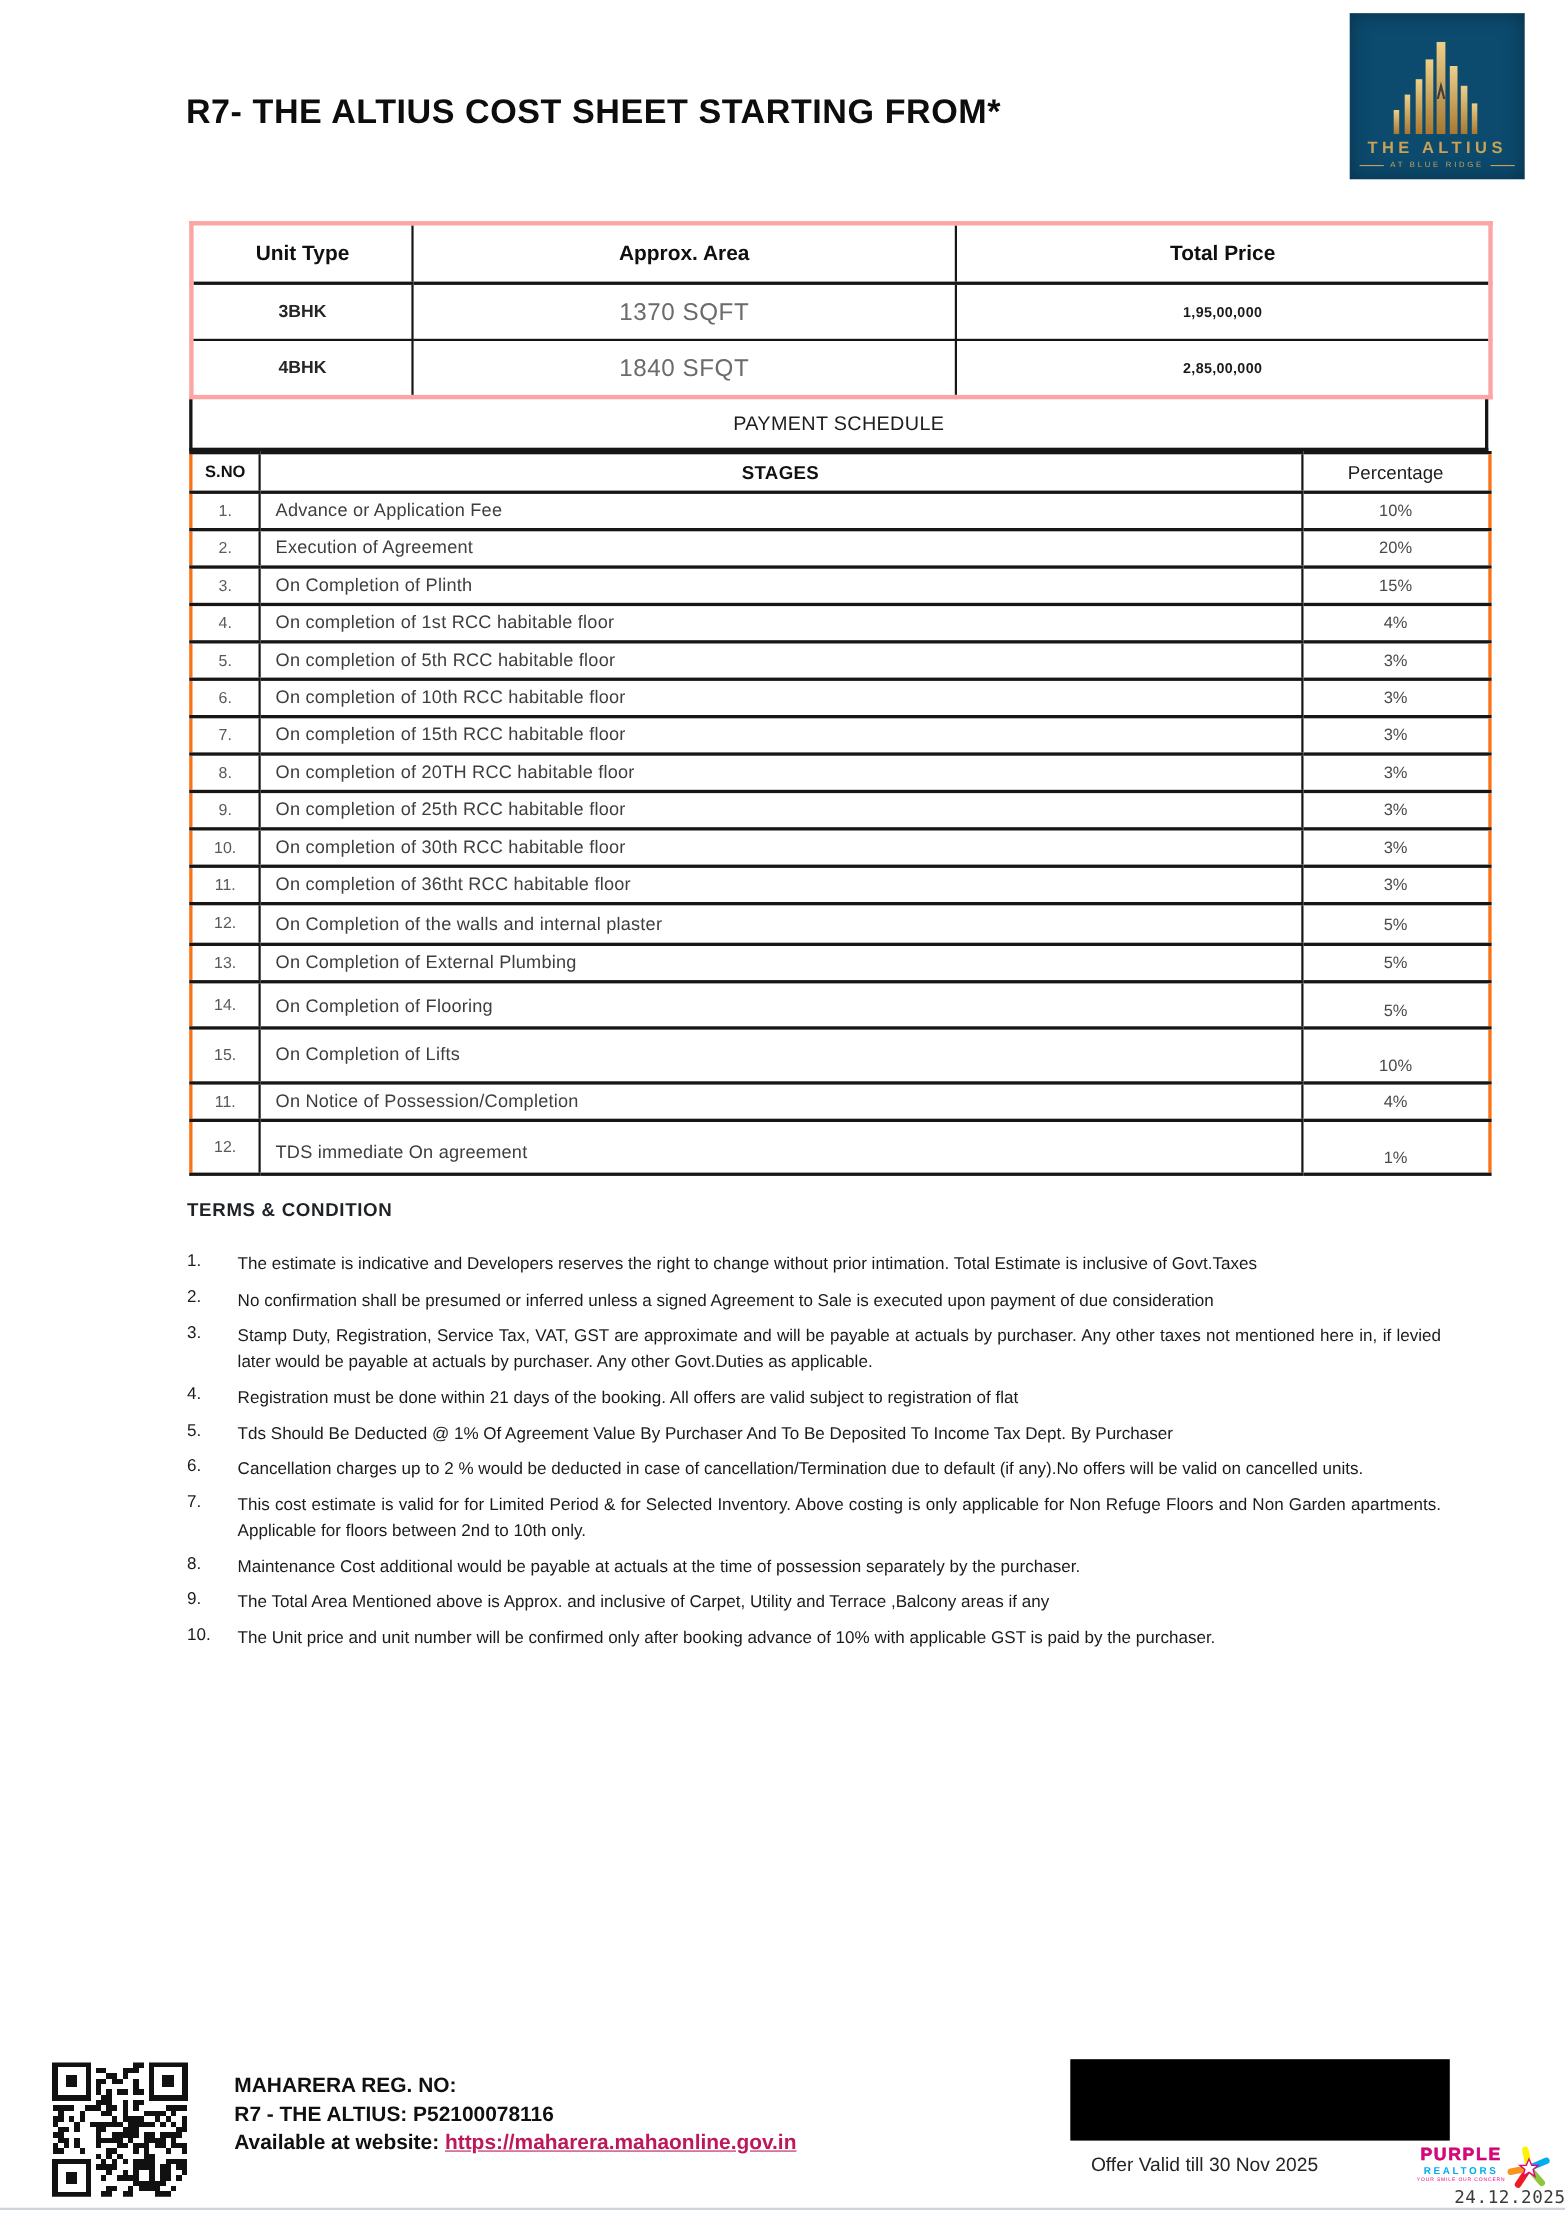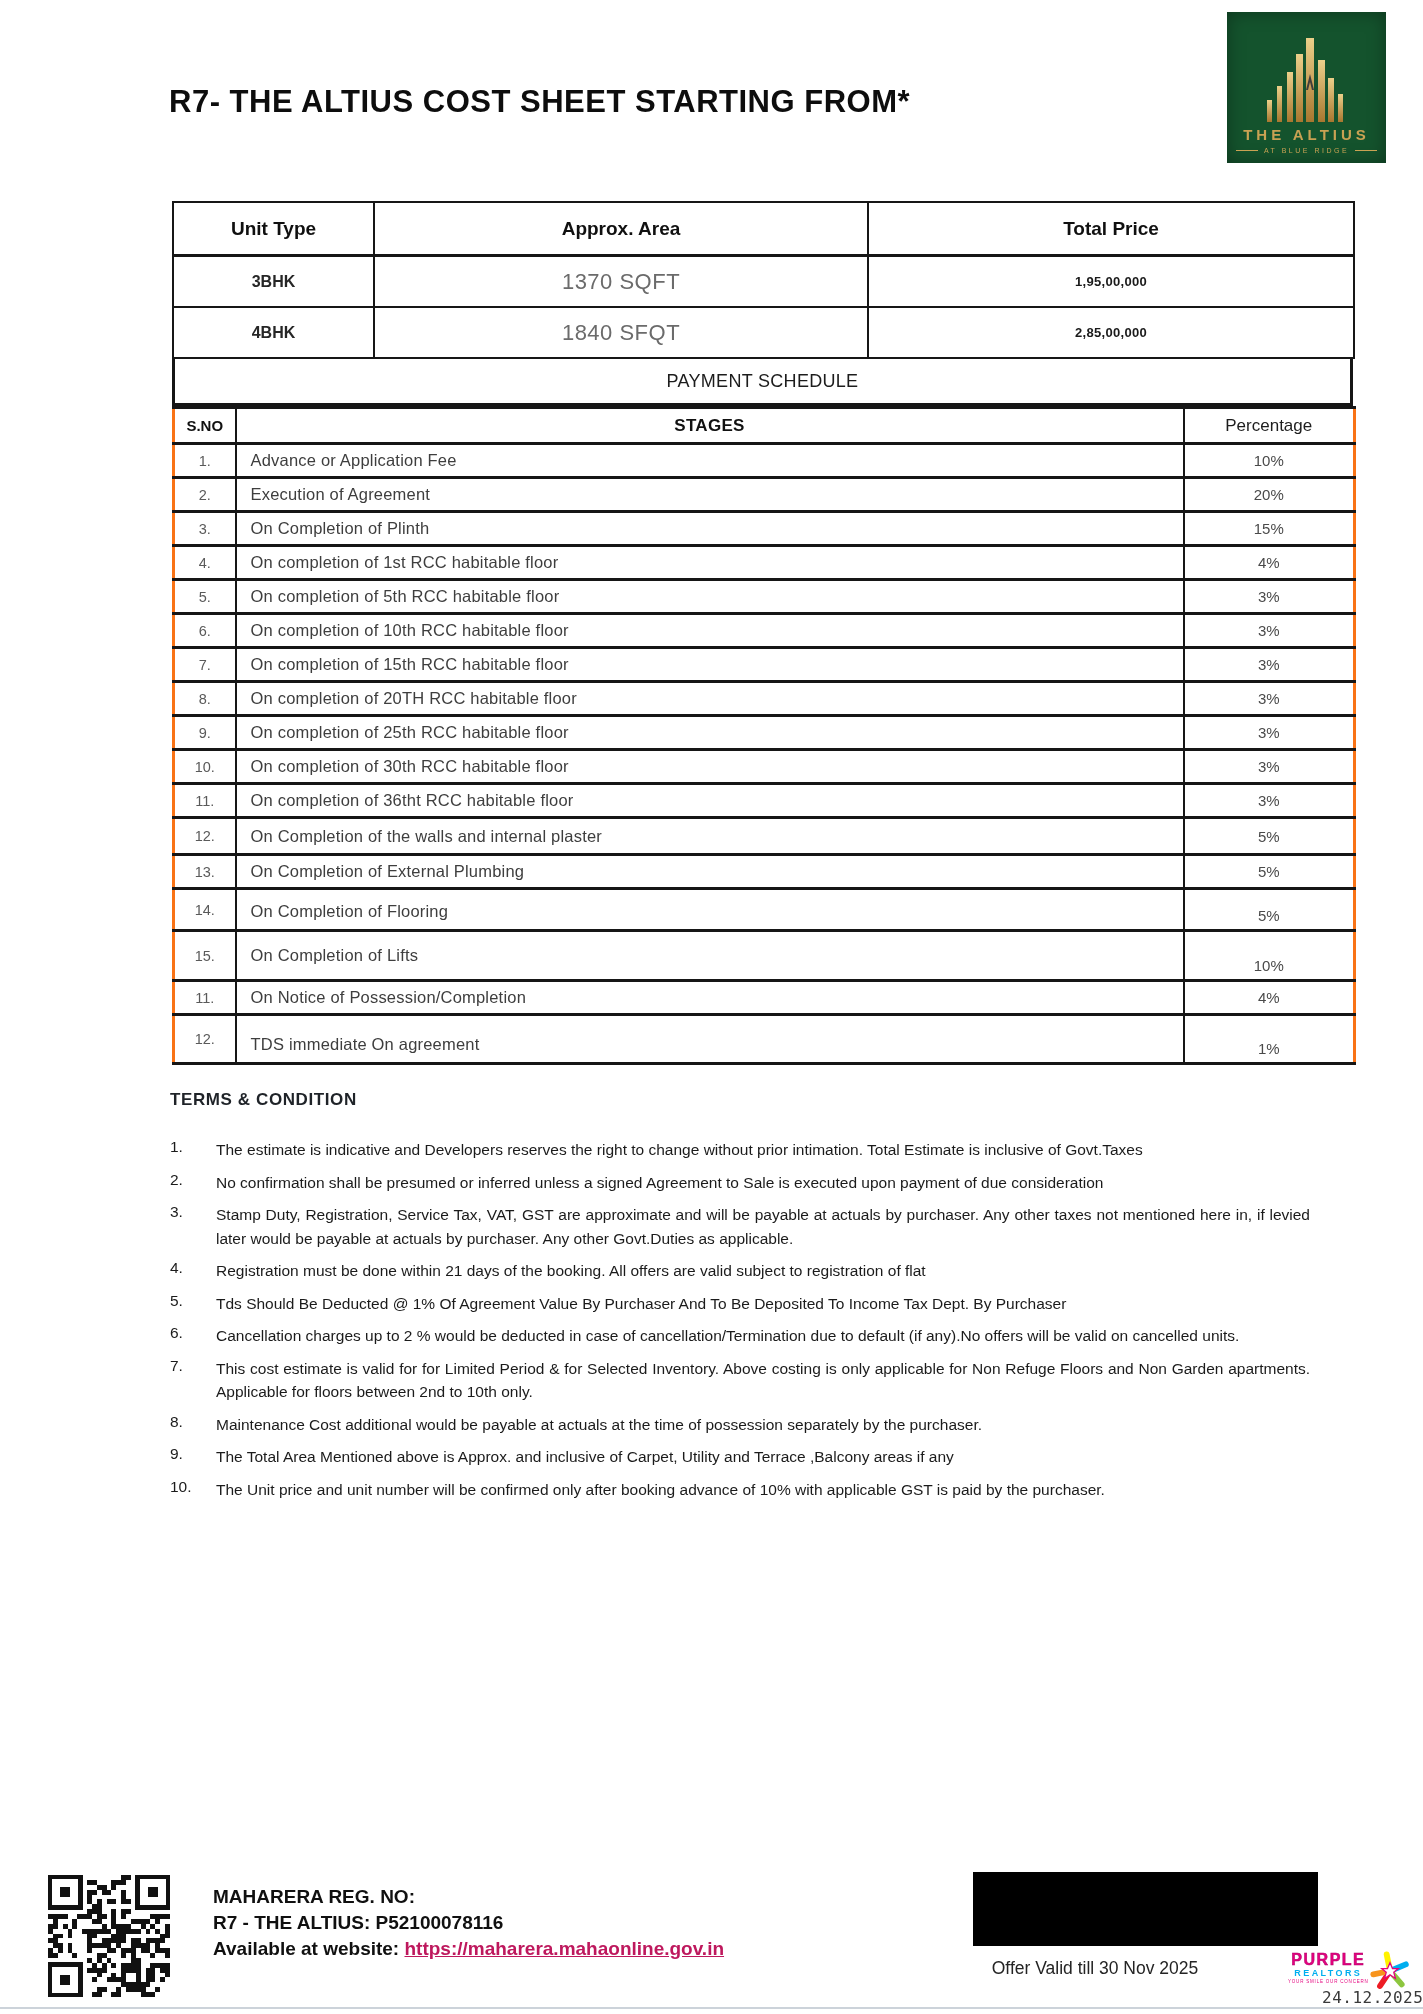--- a/index.html
+++ b/index.html
@@ -8,33 +8,33 @@
     background:#ffffff; overflow:hidden;
     font-family:"Liberation Sans", sans-serif; color:#111;
   }
   
   .title{
     position:absolute; left:169px; top:84px;
     font-size:31px; font-weight:800; letter-spacing:.5px; color:#0d0d0d;
   }
   .logo{
     position:absolute; left:1227px; top:12px; width:159px; height:151px;
-    background:#14532d; box-shadow:inset 0 0 18px rgba(0,0,0,.35);
+    background:#0c4a6e; box-shadow:inset 0 0 18px rgba(0,0,0,.35);
     display:flex; flex-direction:column; align-items:center; justify-content:flex-end;
     padding-bottom:9px; box-sizing:border-box;
   }
   .logo svg{display:block;}
   .logo-name{color:#c9a253; font-size:15px; font-weight:700; letter-spacing:4px; margin-top:4px;}
   .logo-tag{color:#c9a253; font-size:7px; letter-spacing:2.5px; margin-top:4px; display:flex; align-items:center; gap:6px;}
   .logo-tag:before,.logo-tag:after{content:""; width:22px; height:1px; background:#c9a253;}
   
   .tables{position:absolute; left:172px; top:201px; width:1181px;}
   table{border-collapse:collapse; width:100%; table-layout:fixed;}
   .unit-table td, .unit-table th{border:2px solid #161616; }
-  .unit-table{border:1px solid #fca5a5;}
+  .unit-table{border:4px solid #fca5a5;}
   .unit-table th{height:49px; font-size:19px; font-weight:700; color:#101010; border-bottom:3px solid #161616; vertical-align:middle;}
   .unit-table td{height:47px; text-align:center; vertical-align:middle;}
   .unit-table .c-unit{font-size:16px; font-weight:600; color:#262626;}
   .unit-table .c-area{font-size:22px; font-weight:400; color:#6b6b6b; letter-spacing:.5px;}
   .unit-table .c-price{font-size:13px; font-weight:700; color:#1a1a1a; letter-spacing:.3px;}
   .ps-caption{
     border:3px solid #161616; border-top:none; height:44px;
     display:flex; align-items:center; justify-content:center;
     font-size:18px; color:#1c1c1c; letter-spacing:.3px; font-weight:500;
   }

